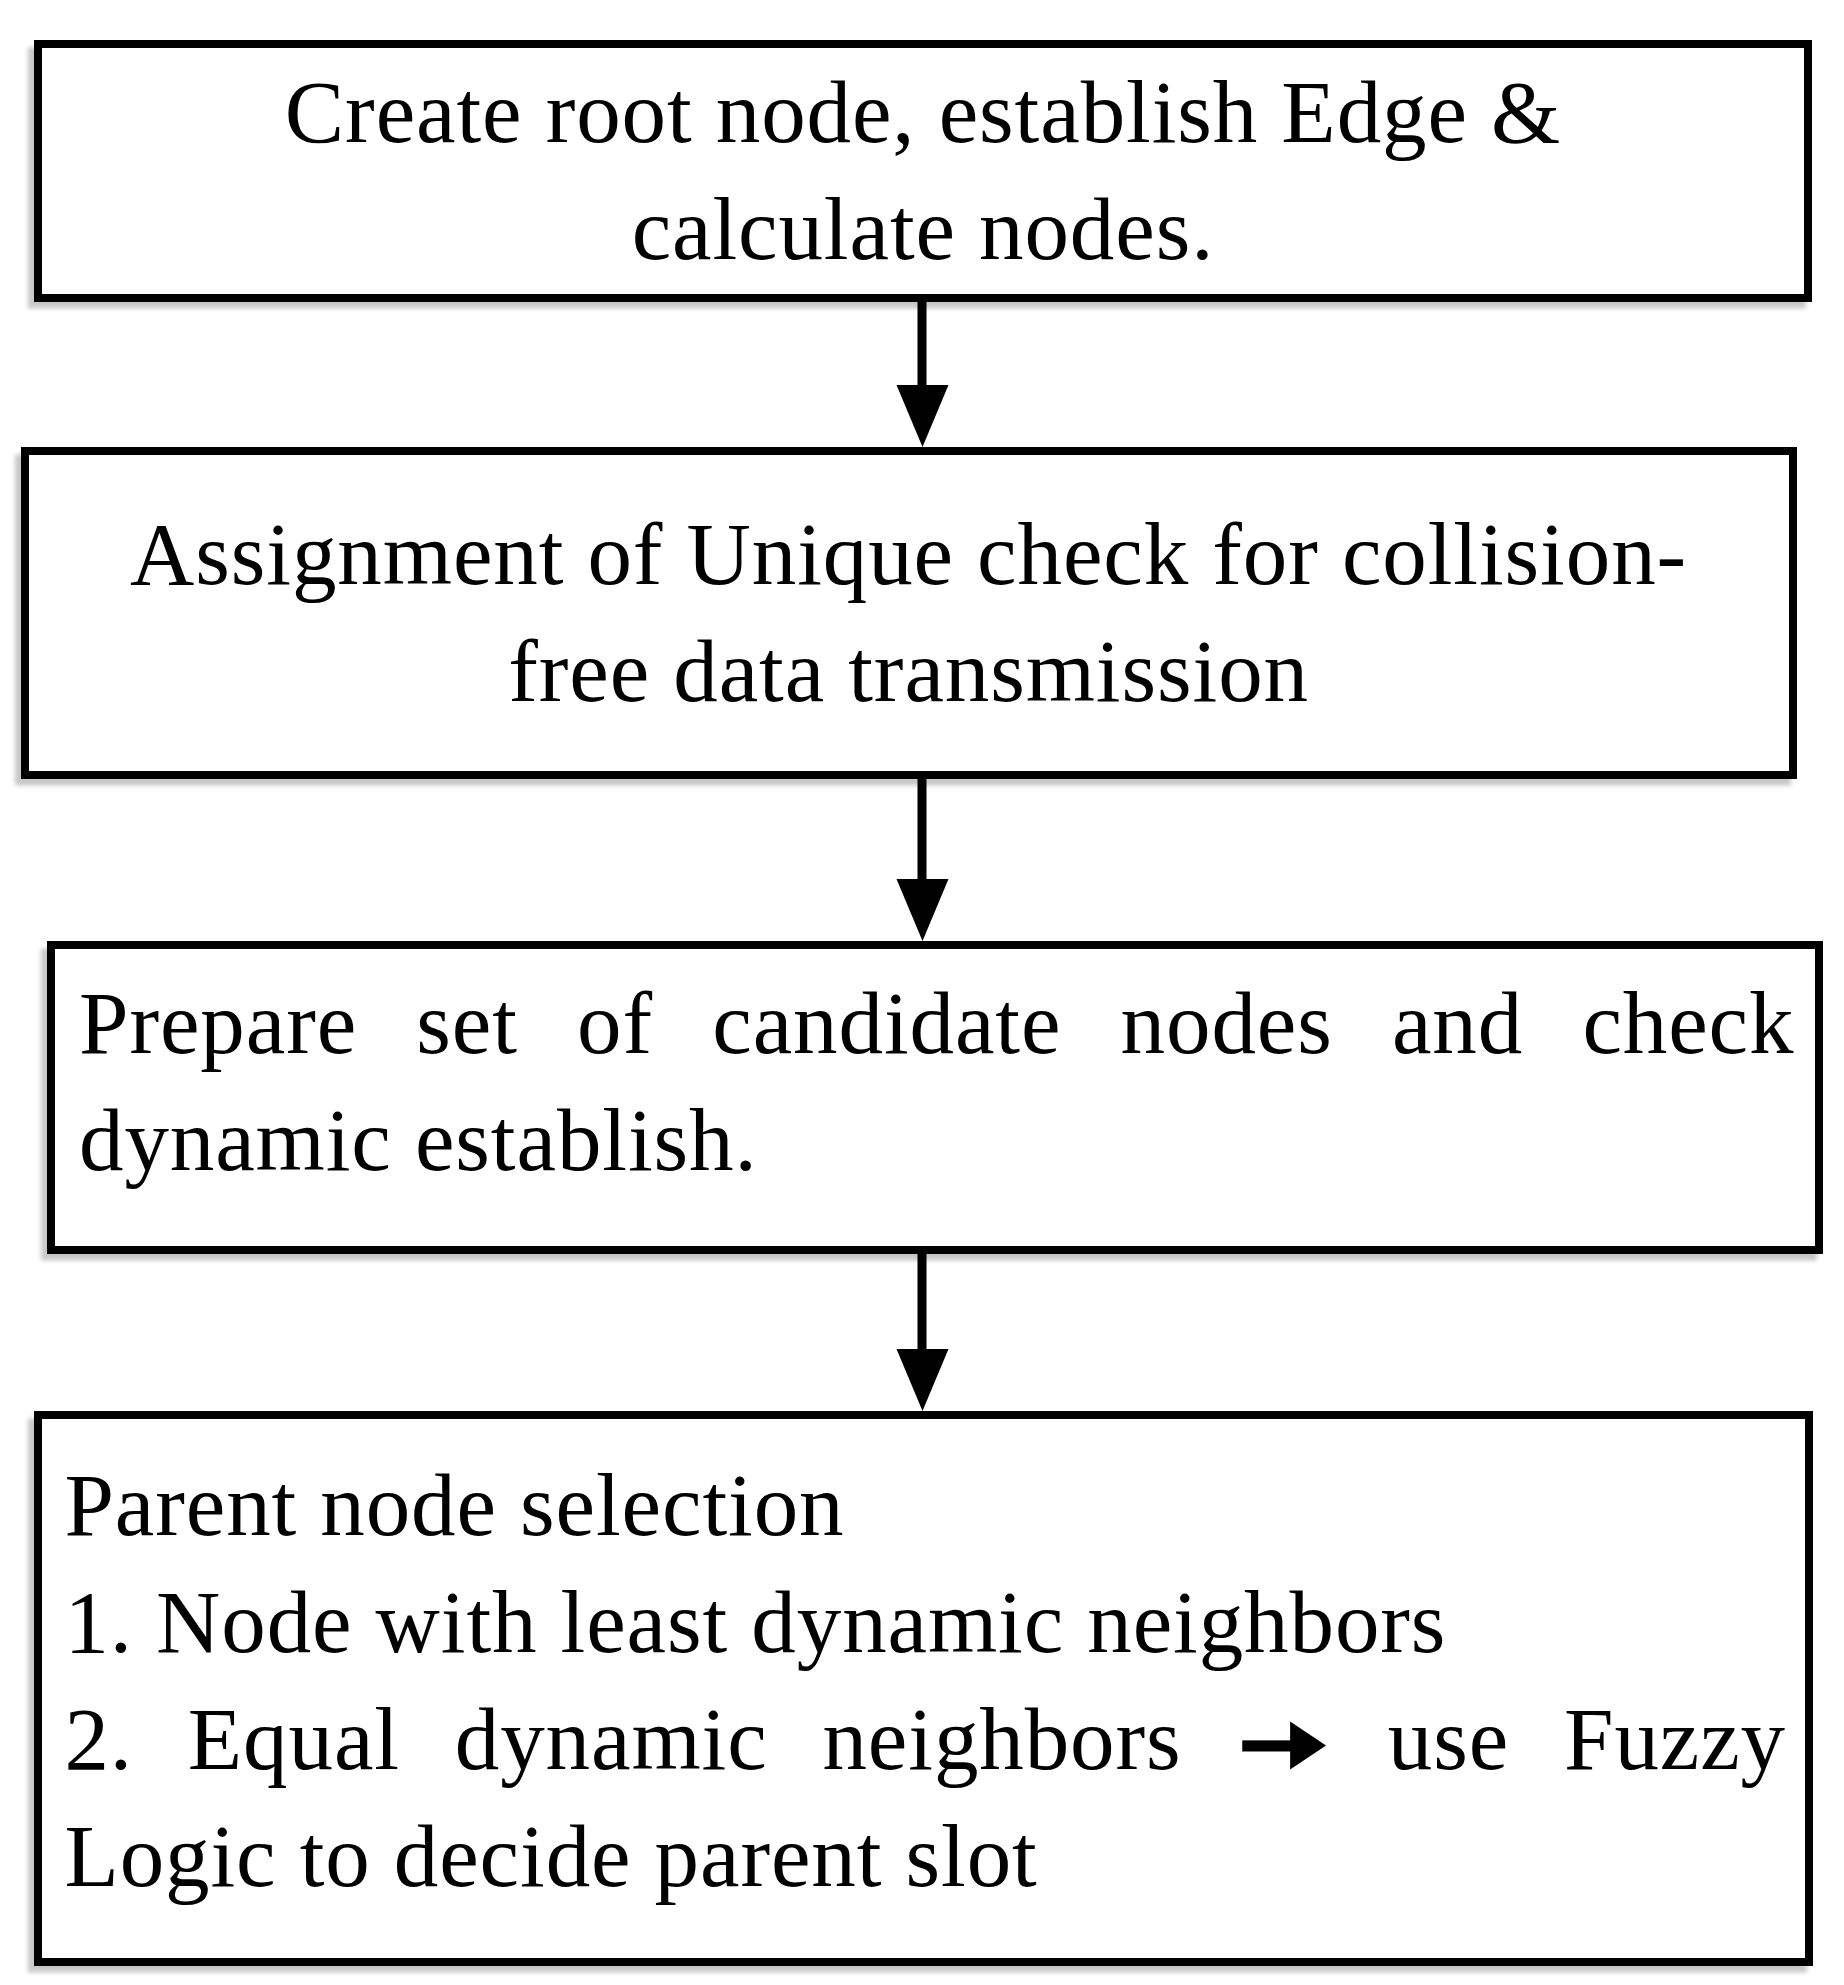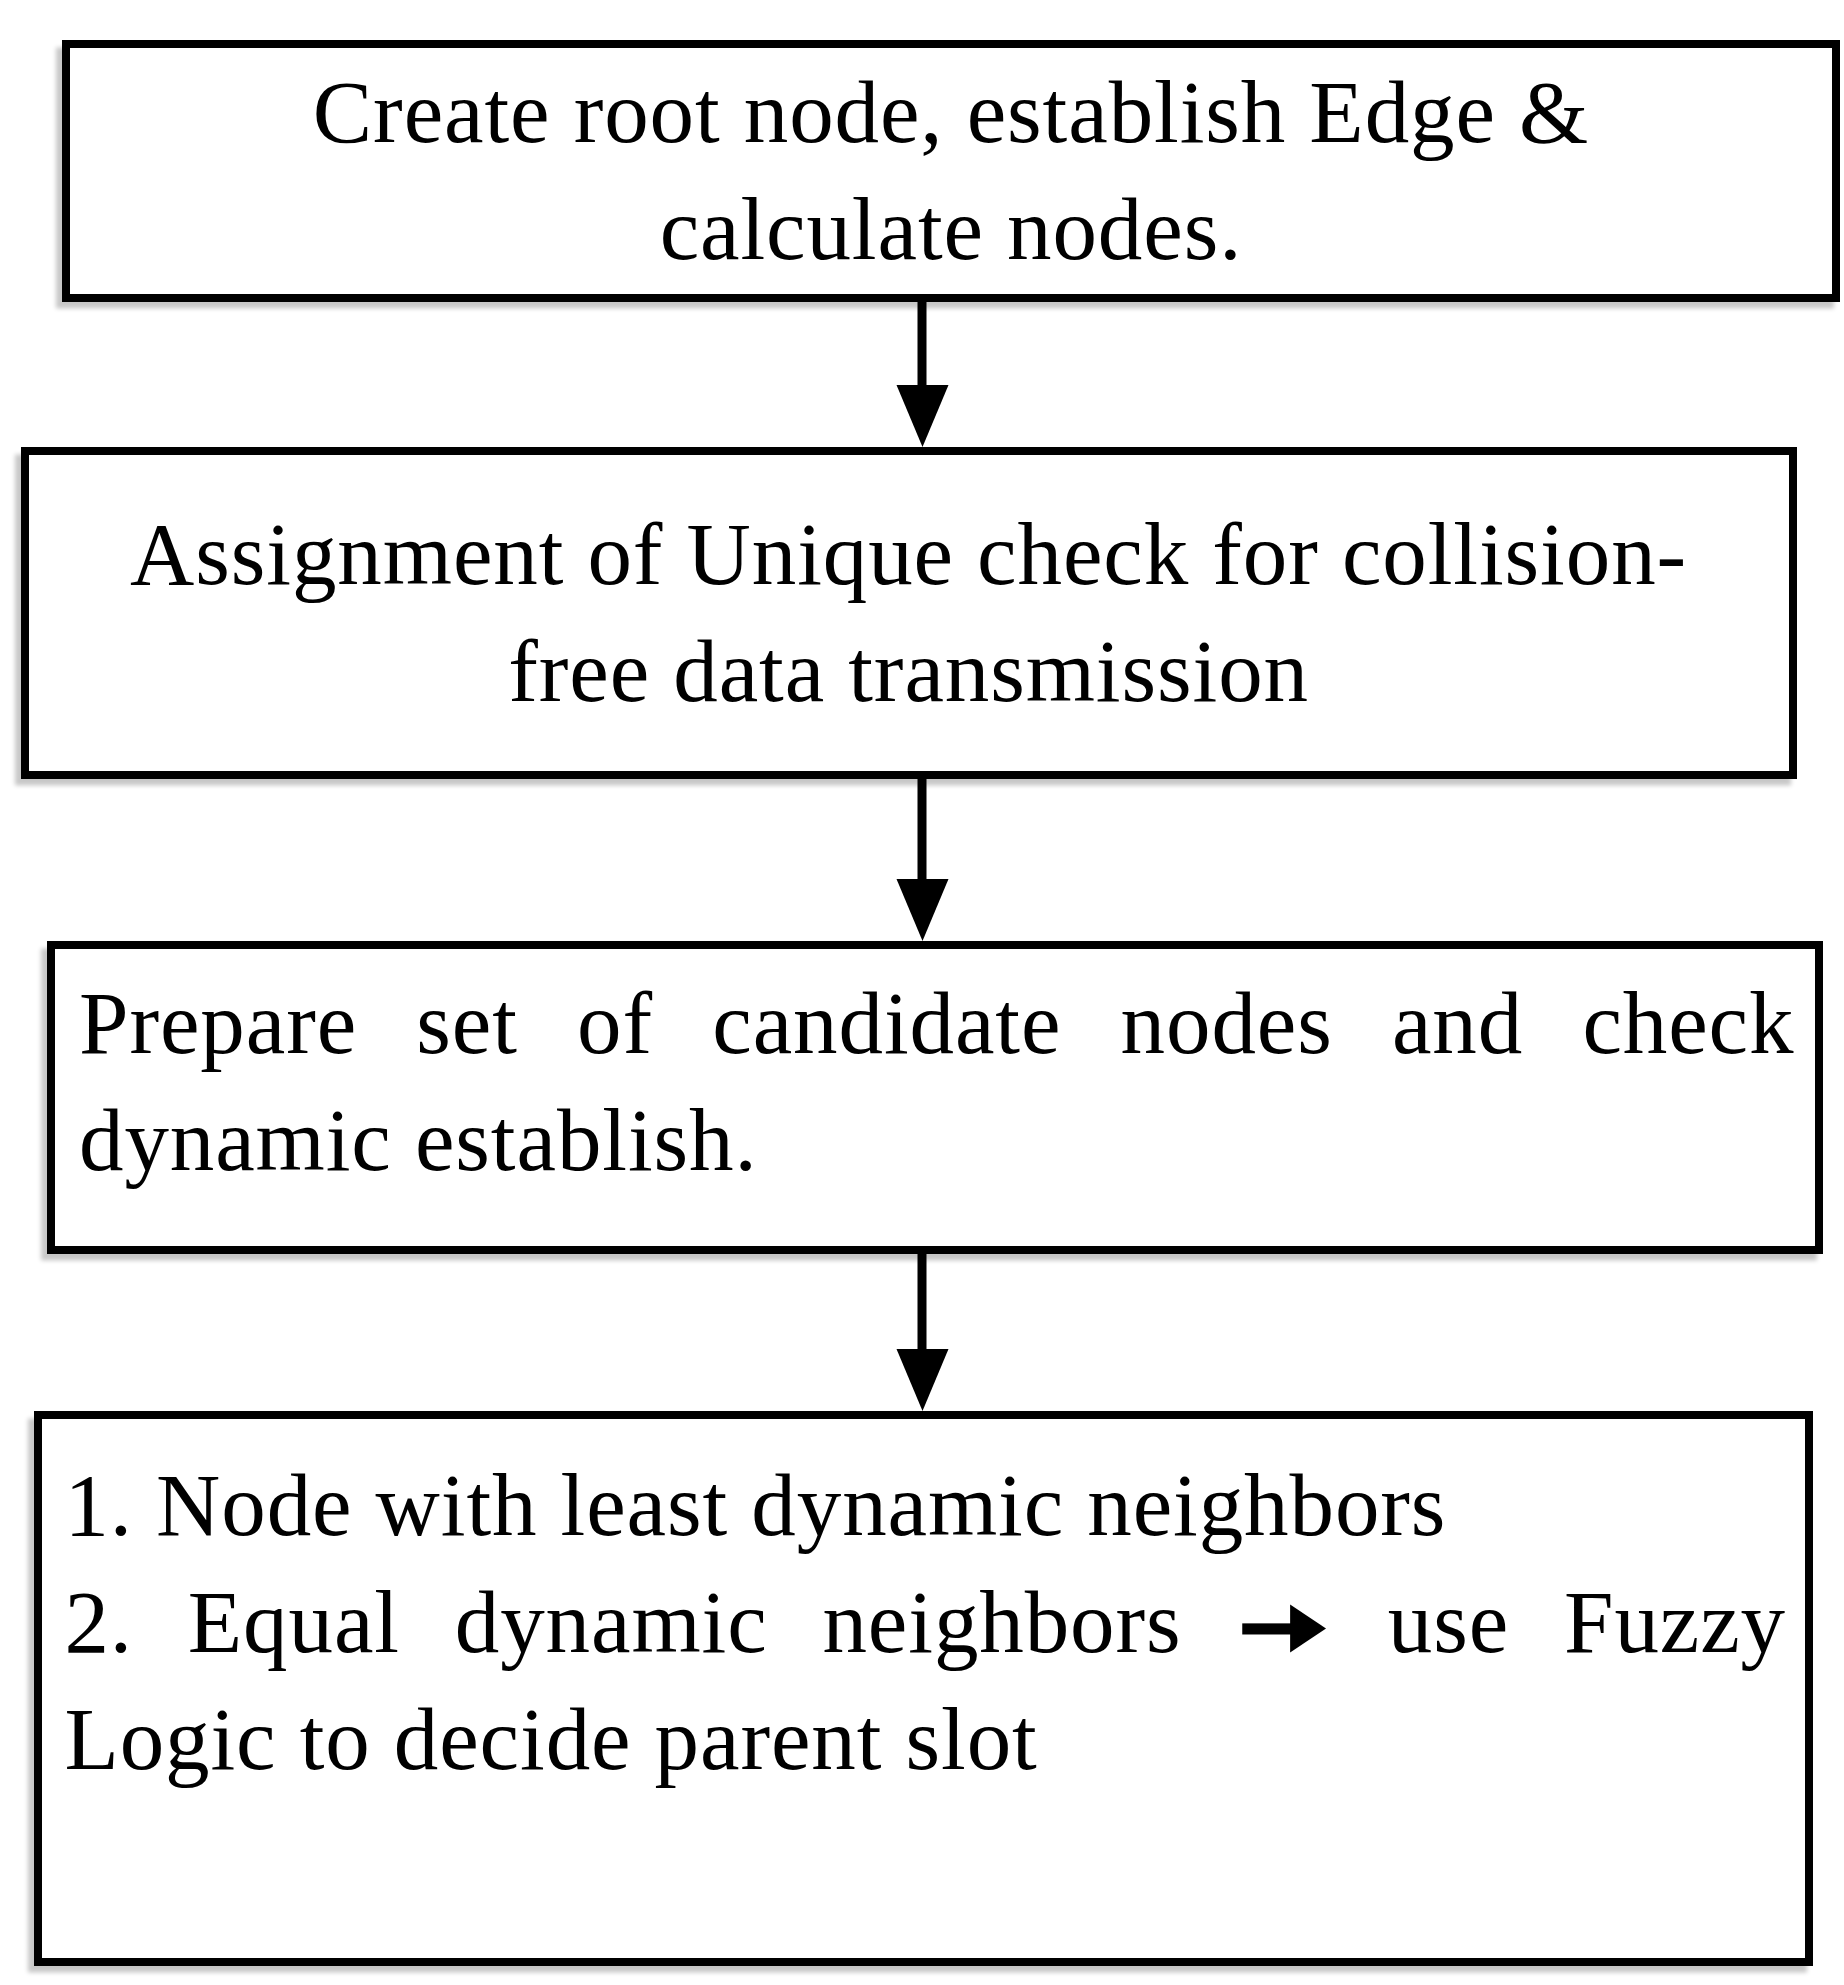--- a/index.html
+++ b/index.html
@@ -39,21 +39,21 @@
   }
   .bline {
     width: 100%;
     white-space: nowrap;
   }
   .justify-line {
     text-align: justify;
     text-align-last: justify;
     white-space: normal;
   }
-  #box1 { left: 34px;  top: 40px;   width: 1778px; height: 262px; margin-left: 28px; }
+  #box1 { left: 34px;  top: 40px;   width: 1778px; height: 262px; }
   #box2 { left: 20.6px;  top: 447px;  width: 1776px; height: 332px; }
   #box3 { left: 19px;  top: 941px; width: 1776px; height: 313px; padding: 15.5px 20.6px 0 24px; margin-left: 28px; }
   #box4 { left: 34px;  top: 1411px; width: 1779px; height: 555px; padding: 27.5px 19px 0 22.4px; }
 
   .connector {
     position: absolute;
     left: 922px;
     transform: translateX(-50%);
     width: 53px;
     display: flex;
@@ -111,20 +111,21 @@
     <div class="bline justify-line">Prepare set of candidate nodes and check</div>
     <div class="bline">dynamic establish.</div>
   </div>
 
   <div class="connector" id="connector3">
     <div class="stem"></div>
     <div class="head"></div>
   </div>
 
   <div class="flow-box lefted" id="box4">
+    <div class="bline">Parent node selection</div>
     <div class="bline">1. Node with least dynamic neighbors</div>
     <div class="bline justify-line"><span>2. Equal dynamic neighbors</span> <svg class="inline-arrow" width="86" height="53" viewBox="0 0 100 62">
           <rect x="0" y="25" width="60" height="13" fill="#000000"></rect>
           <polygon points="56,3 98,31 56,59" fill="#000000"></polygon>
         </svg> <span>use Fuzzy</span></div>
     <div class="bline">Logic to decide parent slot</div>
   </div>
 
 </div>
 

